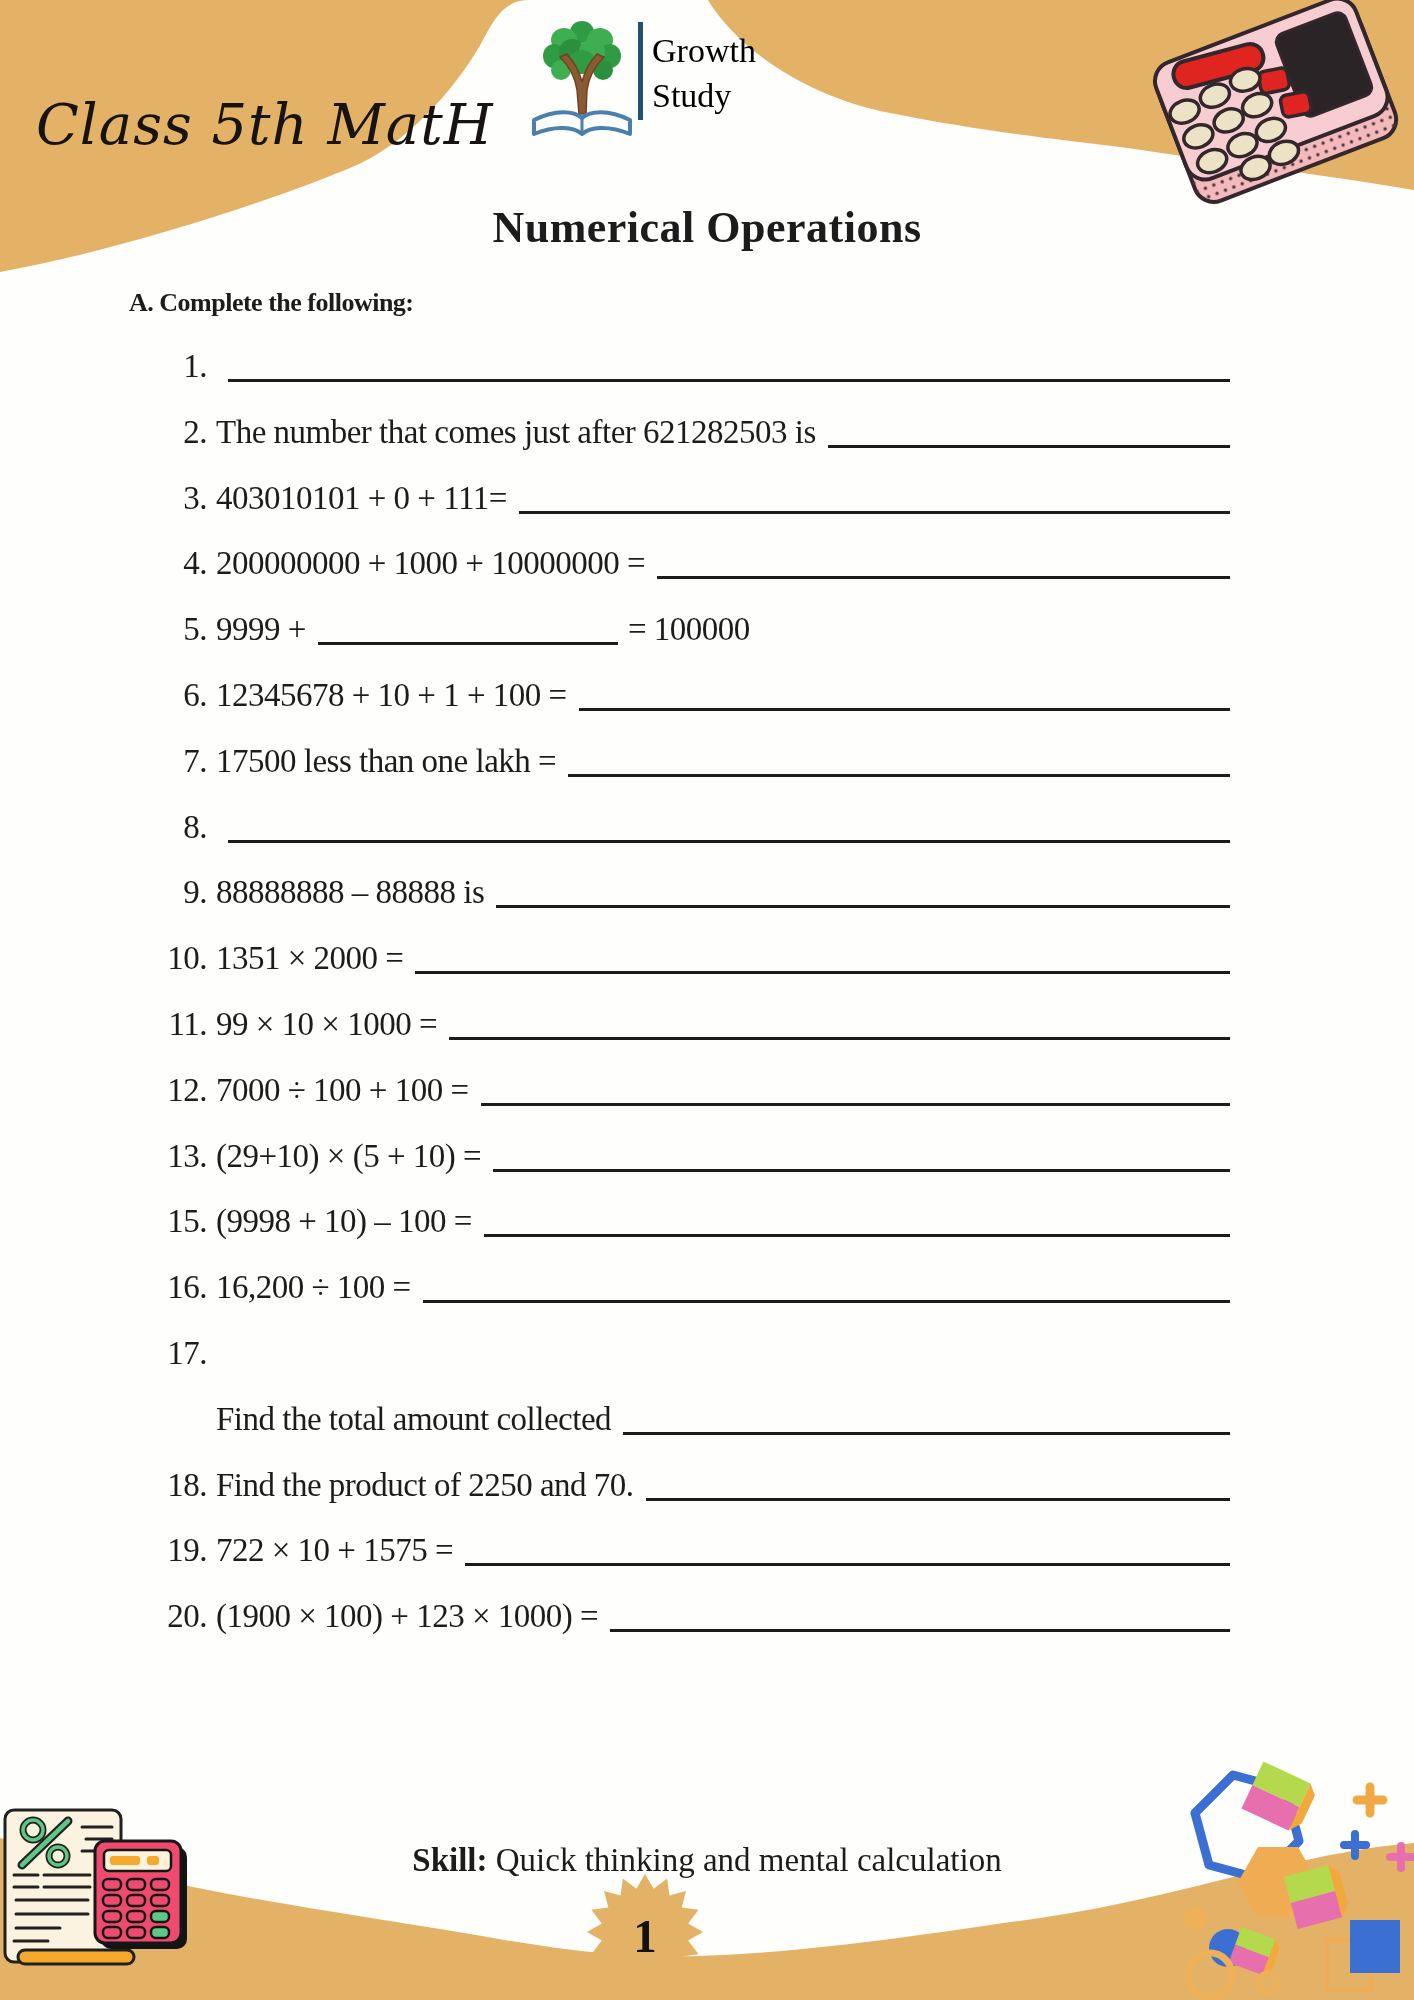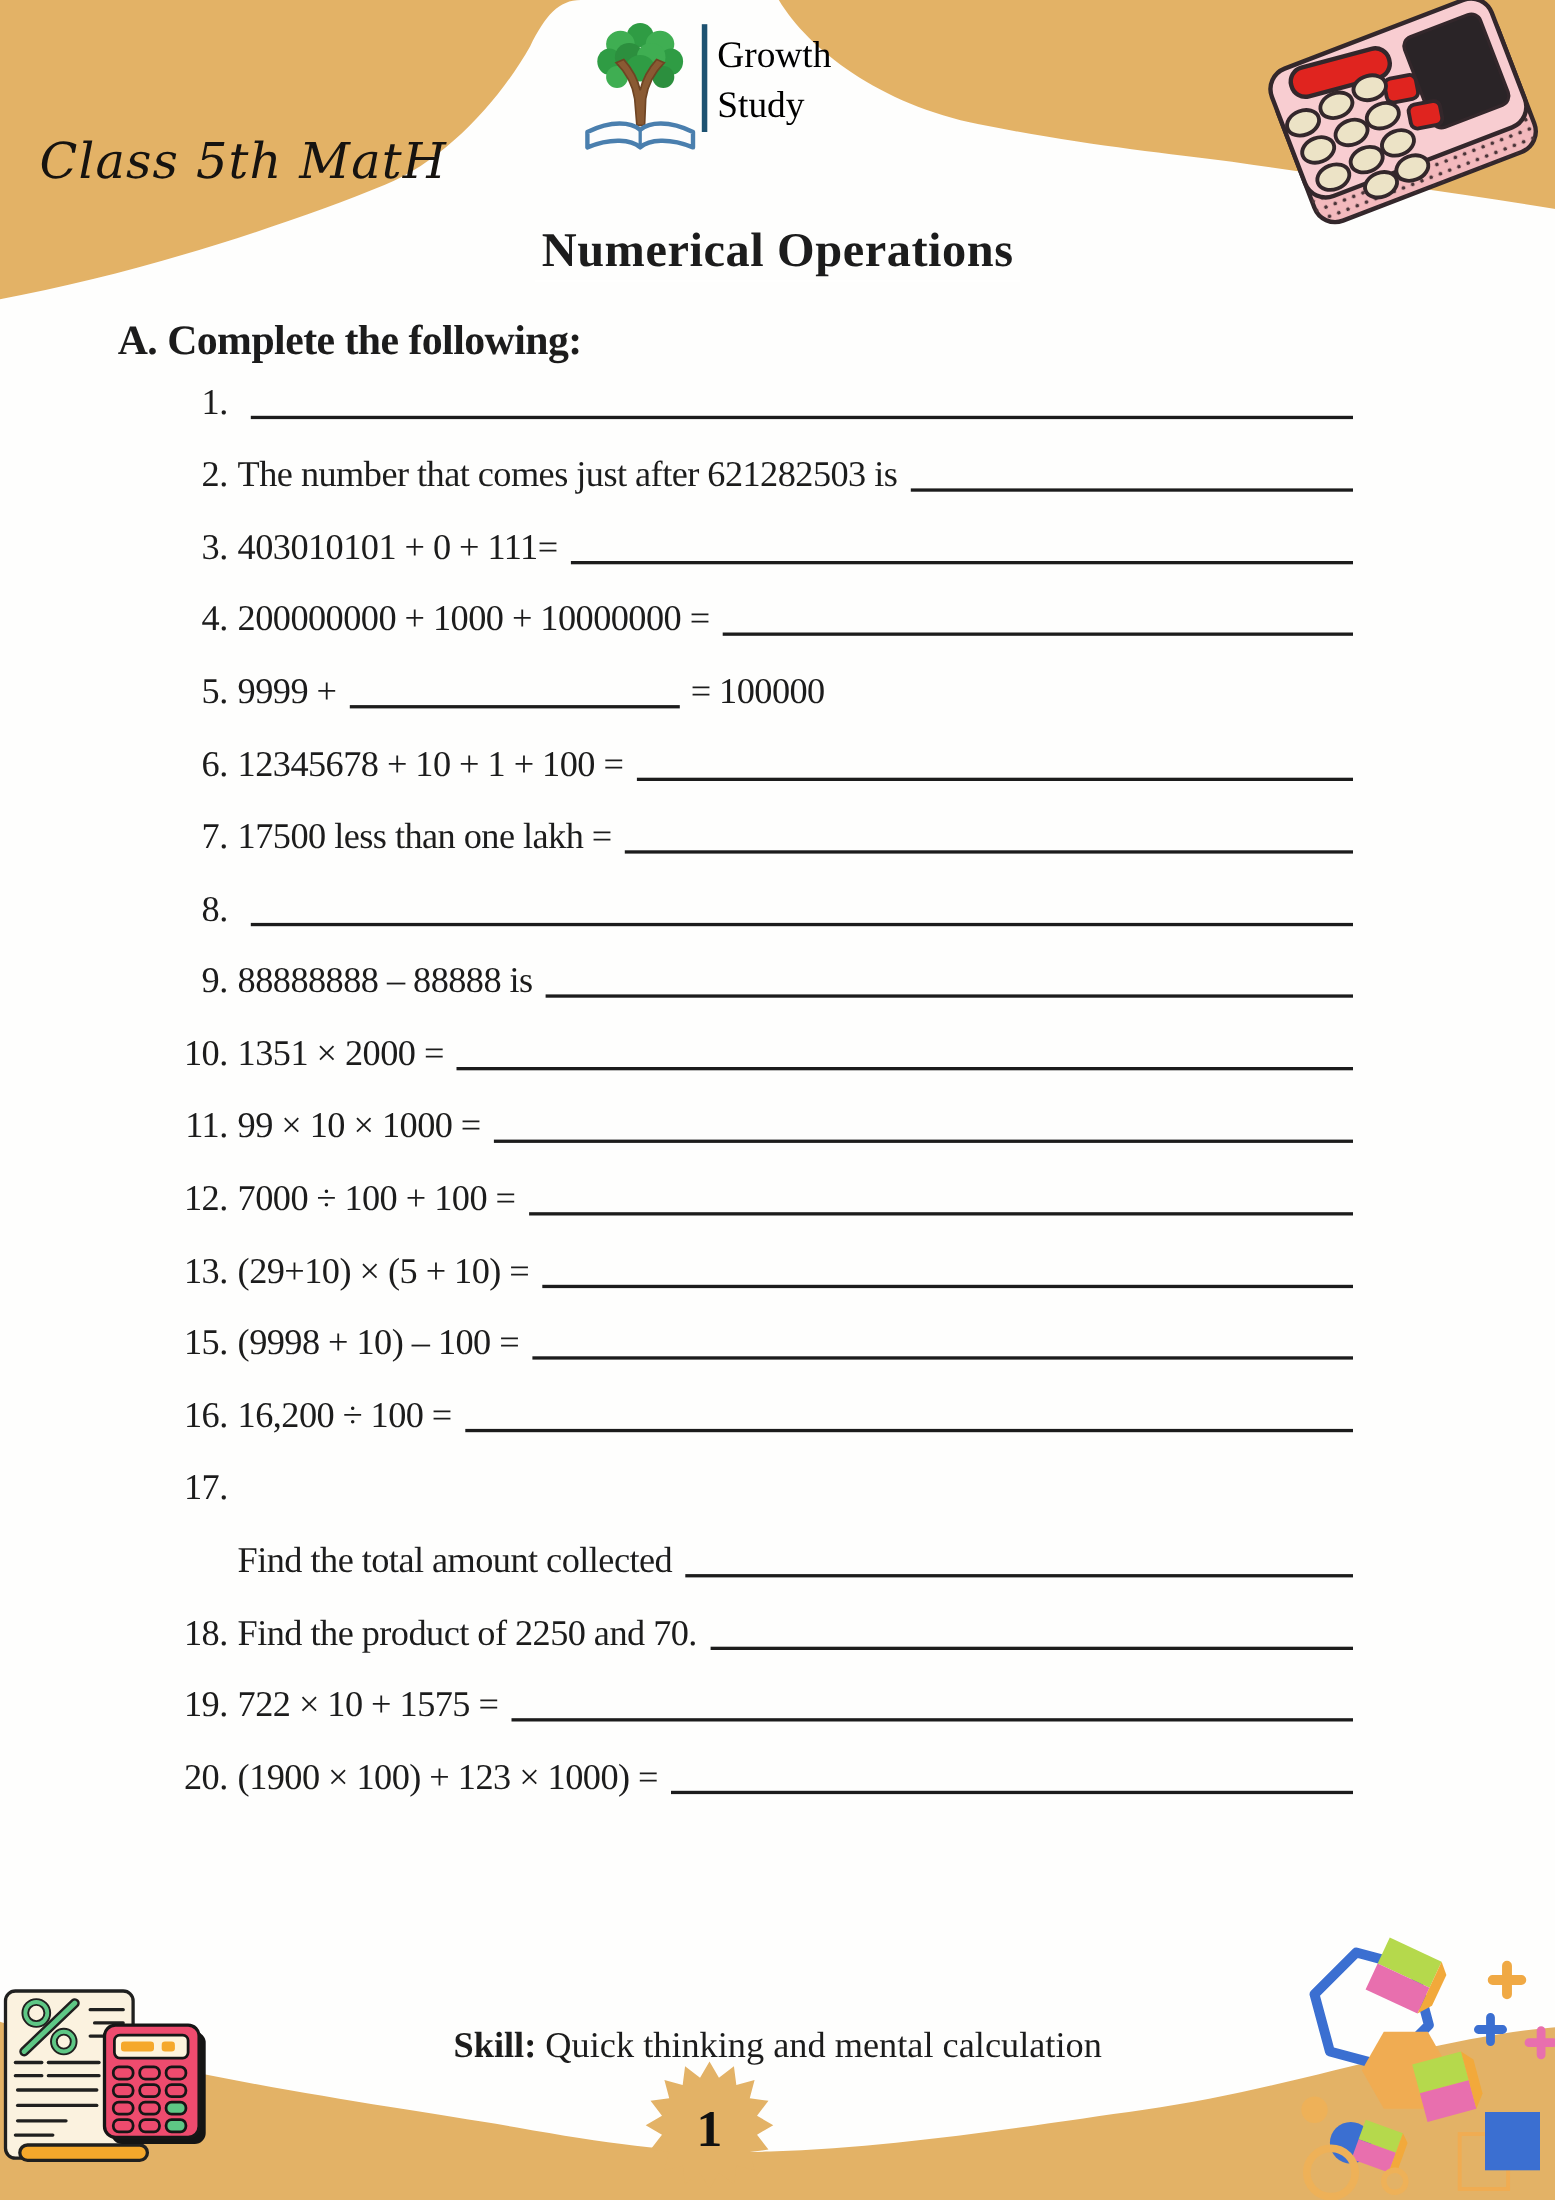--- a/index.html
+++ b/index.html
@@ -2,31 +2,31 @@
 <html><head>
 <meta charset="utf-8">
 <style>
   html,body{margin:0;padding:0;background:#888;}
   .page{position:relative;width:1414px;height:2000px;overflow:hidden;
         background:#e3b266;font-family:"Liberation Serif",serif;color:#1c1c1c;}
   .abs{position:absolute;}
   svg{display:block;}
 
   .class-label{left:36px;top:92px;font-family:"DejaVu Serif",serif;font-style:italic;
-               font-size:45px;color:#161310;letter-spacing:1px;white-space:nowrap;margin-top:28px;}
+               font-size:56px;color:#161310;letter-spacing:1px;white-space:nowrap;}
 
   .logo-text{left:652px;top:28px;font-size:34px;line-height:45px;color:#000000;
              font-family:"Liberation Serif",serif;}
   .logo-divider{left:638px;top:22px;width:5px;height:98px;background:#1d5271;}
 
   .page-title-wrap{left:0;top:202px;width:1414px;text-align:center;}
   .page-title{display:inline-block;font-size:44px;font-weight:bold;
               border-bottom:1px solid #ffffff;padding:0 6px 2px 6px;letter-spacing:0.5px;}
 
-  .section-heading{left:107px;top:288px;font-size:38px;font-weight:bold;letter-spacing:-0.5px;}
+  .section-heading{left:129px;top:288px;font-size:26px;font-weight:bold;letter-spacing:-0.5px;}
 
   .questions{left:155px;top:348px;width:1075px;}
   .q-row{display:flex;align-items:baseline;height:65.8px;font-size:33px;letter-spacing:-0.5px;}
   .q-num{flex:0 0 52px;width:52px;text-align:right;margin-right:9px;}
   .q-text{white-space:nowrap;font-family:"Liberation Serif","DejaVu Sans",serif;}
   .q-post{margin-left:10px;}
   .q-blank{flex:1 1 auto;min-width:60px;border-bottom:3px solid #1c1c1c;
            position:relative;top:5px;margin-left:12px;align-self:baseline;height:1px;}
   .q-blank.fixed{flex:0 0 auto;}
 

